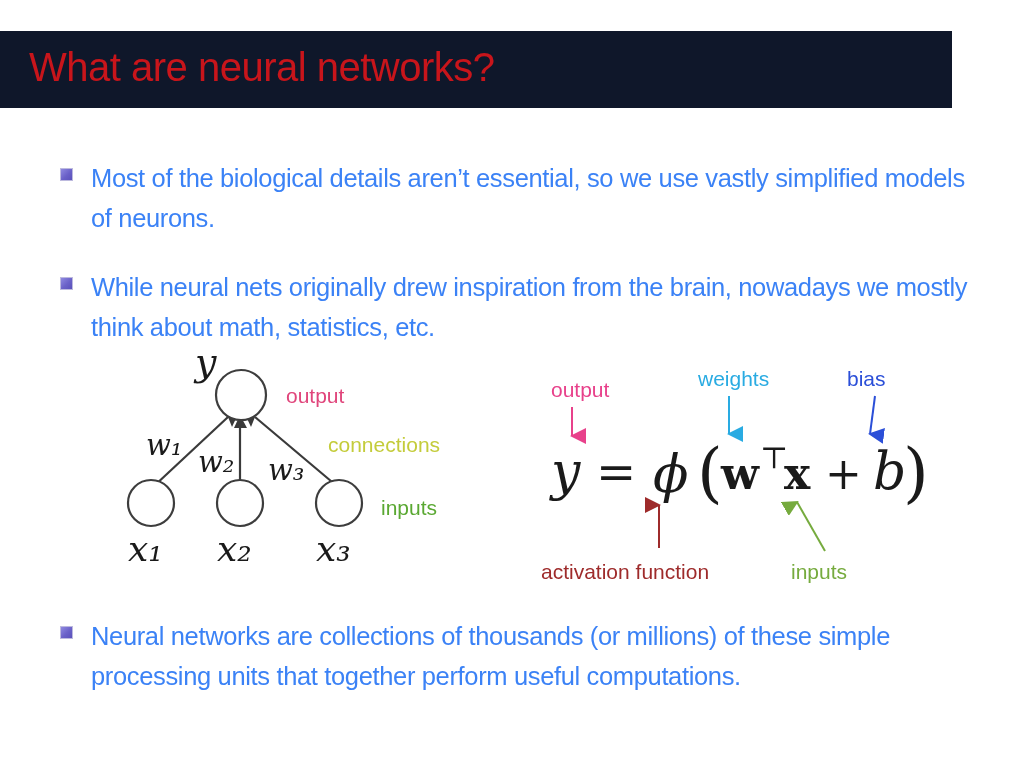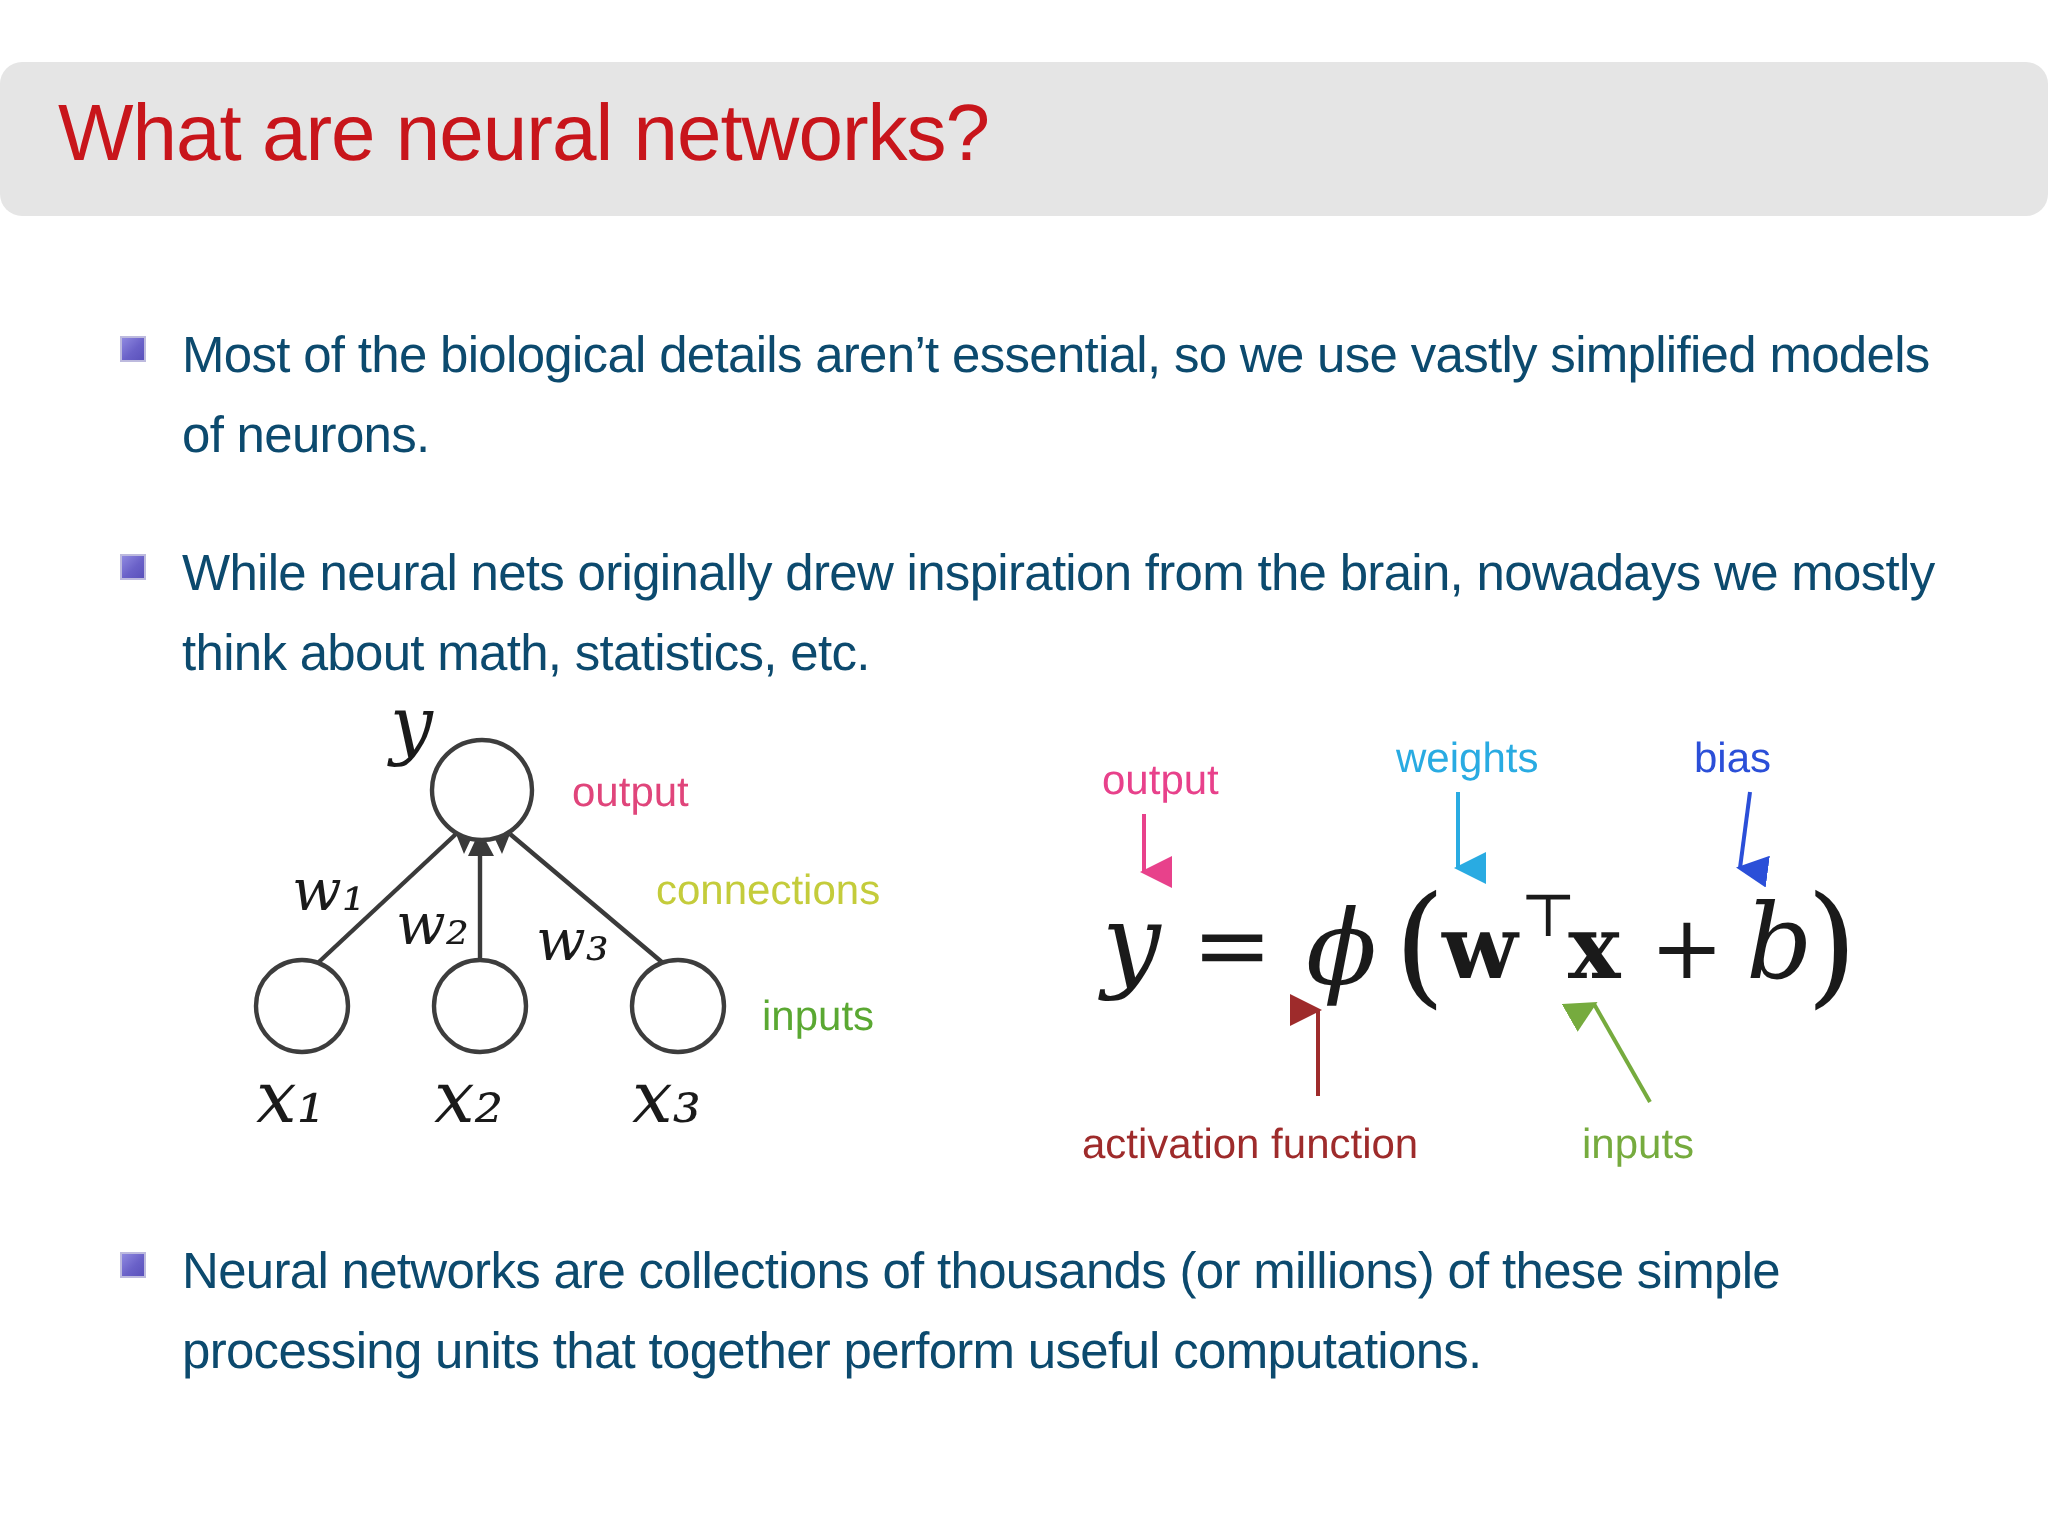--- a/index.html
+++ b/index.html
@@ -13,24 +13,23 @@
     position: relative;
     font-family: "Liberation Sans", sans-serif;
     overflow: hidden;
   }
 
   
   #title-band {
     position: absolute;
     left: 0;
     top: 31px;
-    width: 1024px;
+    width: 952px;
     height: 77px;
-    background: #e5e5e5;
-    border-radius: 11px;
+    background: #0f172a;
   }
   #slide-title {
     position: absolute;
     left: 29px;
     top: 12px;
     font-size: 40px;
     line-height: 48px;
     letter-spacing: -0.5px;
     color: #c8151b;
     white-space: nowrap;
@@ -50,21 +49,21 @@
     flex: 0 0 13px;
     margin-top: 10px;
     margin-right: 18px;
     background: linear-gradient(135deg, #8f89e0 0%, #6a61c8 55%, #5a51bb 100%);
     border: 1px solid #bdbade;
     box-sizing: border-box;
   }
   .bullet-text {
     font-size: 25.5px;
     line-height: 40px;
-    color: #0c4a6e;
+    color: #3b82f6;
     letter-spacing: -0.35px;
     max-width: 900px;
   }
 
   #bullet-1 { left: 60px; top: 158px; }
   #bullet-2 { left: 60px; top: 243px; margin-top: 24px; }
   #bullet-3 { left: 60px; top: 616px; justify-content: flex-end; }
 
   
   #figure-network {

